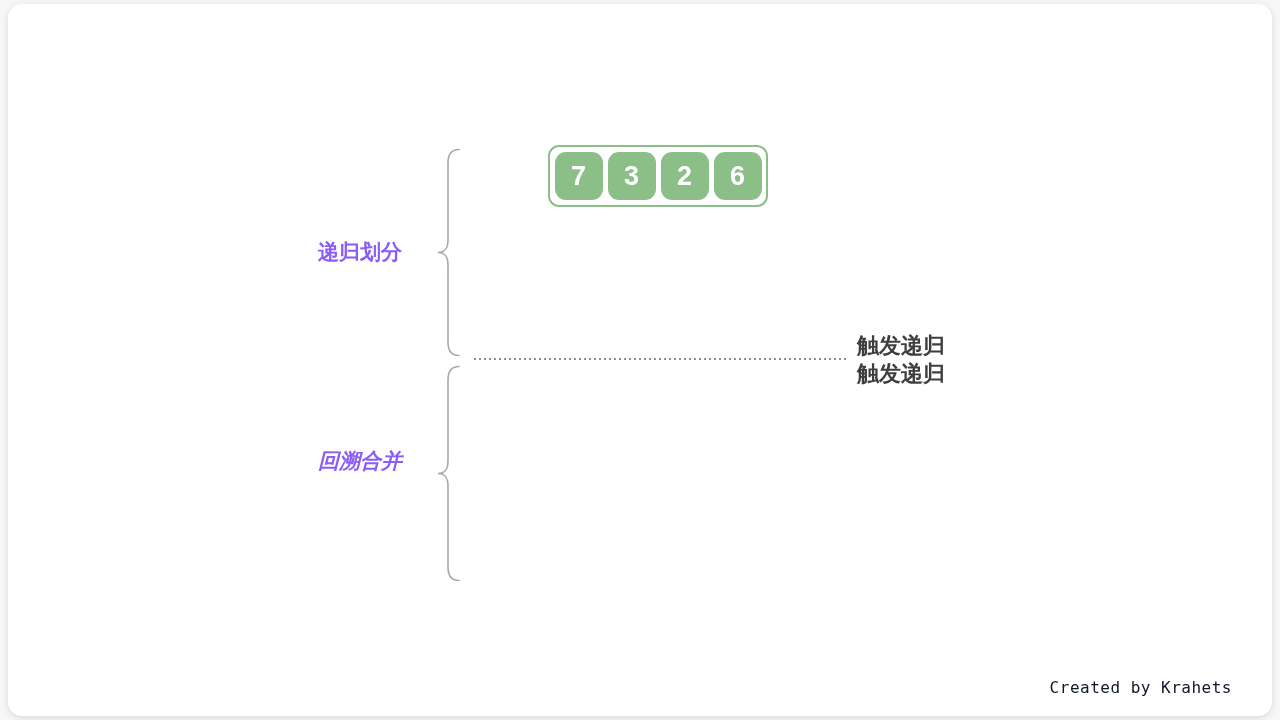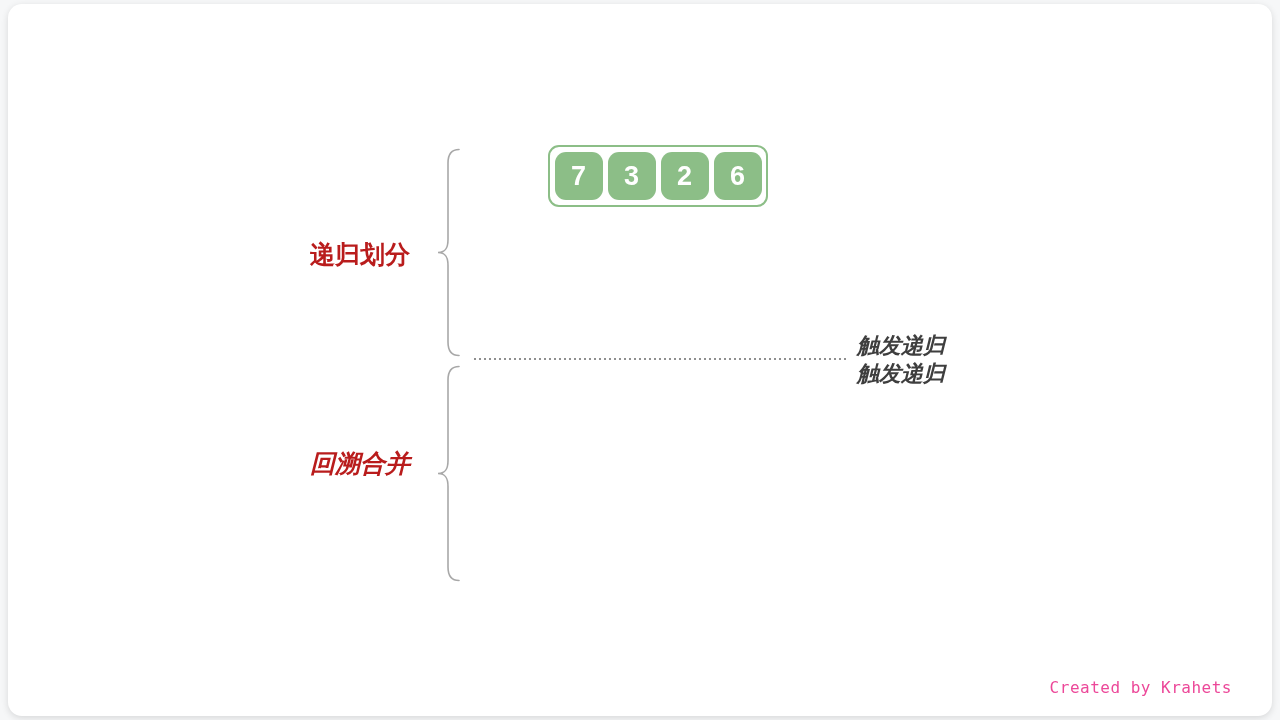--- a/index.html
+++ b/index.html
@@ -59,23 +59,23 @@
     fill: none;
     stroke: #a8a8a8;
     stroke-width: 1.6;
     stroke-linecap: round;
   }
 
   
   .phase-label {
     width: 132px;
     text-align: center;
-    font-size: 25px;
+    font-size: 21px;
     font-weight: bold;
-    color: #b91c1c;
+    color: #8b5cf6;
     white-space: nowrap;
   }
   .phase-label-divide { left: 286px; top: 234px; }
   .phase-label-merge  { left: 286px; top: 443px; font-style: italic; }
 
   
   .termination-line {
     left: 466px;
     top: 354px;
     width: 374px;
@@ -86,30 +86,29 @@
 
   
   .termination-annotation {
     left: 849px;
     top: 328px;
     font-size: 22px;
     font-weight: bold;
     color: #3e3e3e;
     line-height: 28px;
     white-space: nowrap;
-    font-style: italic;
   }
 
   
   .credit {
     right: 40px;
     top: 674px;
     font-family: "DejaVu Sans Mono", monospace;
     font-size: 16px;
-    color: #ec4899;
+    color: #0f172a;
     letter-spacing: 0.5px;
     white-space: nowrap;
   }
 </style>
 </head>
 <body>
 
 <div class="canvas-card">
 
   <div class="abs array-container">

